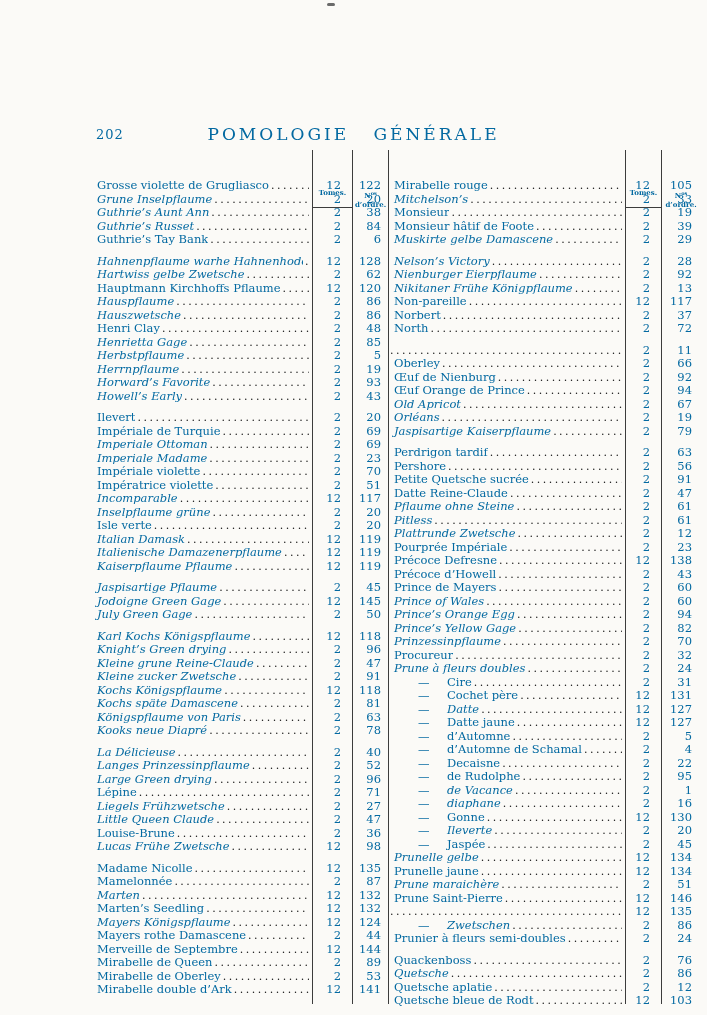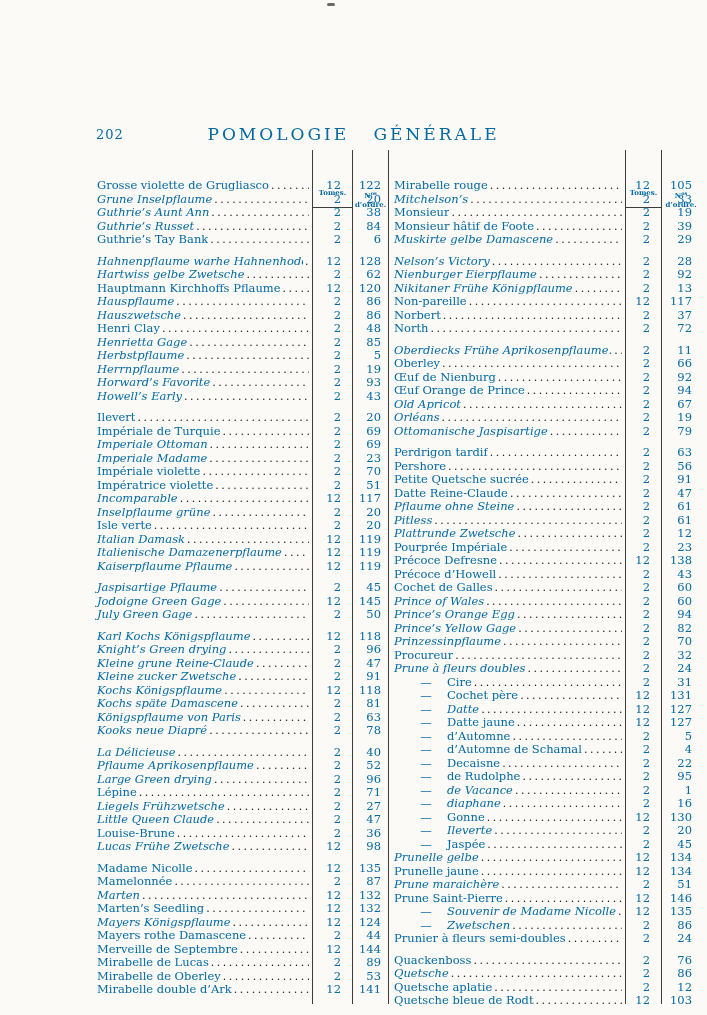--- a/index.html
+++ b/index.html
@@ -27,21 +27,21 @@
   .colhead { position:relative; height:29px; font-size:7px; font-weight:bold; line-height:8.5px; }
   .hd { position:absolute; top:3px; text-align:center;margin-top:36px; }
   .col-left  .hd-tomes { left:218px; width:39px; height:19px; border-bottom:1px solid #3c3c3c; }
   .col-left  .hd-ordre { left:258px; width:35px; }
   .col-right .hd-tomes { left:238px; width:35px; height:19px; border-bottom:1px solid #3c3c3c; }
   .col-right .hd-ordre { left:274px; width:38px; }
   sup { font-size:5px; vertical-align:super; }
   .group + .group { margin-top:8px; }
   .row { display:flex; height:13.5px; line-height:13.5px; font-size:11.5px; }
   .nm { white-space:nowrap; overflow:hidden; padding-left:2px; flex:0 1 auto; }
-  .col-right .nm { padding-left:6px;text-align:center; }
+  .col-right .nm { padding-left:6px; }
   .it { font-style:italic; }
   .dashg { display:inline-block; width:16px; margin-left:24px; margin-right:13px; font-style:normal; }
   .dots { flex:1 1 4px; overflow:hidden; white-space:nowrap; margin:0 3px 0 2px; }
   .dots::after { content:"......................................................................";
                  letter-spacing:2.5px; font-size:11px; color:#222; }
   .num { flex:0 0 auto; text-align:right; font-size:11.5px; }
   .col-left  .t { width:40px; padding-right:11px; }
   .col-left  .o { width:36px; padding-right:7px;  }
   .col-right .t { width:36px; padding-right:11px; }
   .col-right .o { width:39px; padding-right:8px;  }
@@ -312,21 +312,21 @@
             </div>
           </div>
           <div class="group">
             <div class="row">
               <span class="nm it">La Délicieuse</span>
               <span class="dots"></span>
               <span class="num t">2</span>
               <span class="num o">40</span>
             </div>
             <div class="row">
-              <span class="nm it">Pflaume Aprikosenpflaume</span>
+              <span class="nm it">Langes Prinzessinpflaume</span>
               <span class="dots"></span>
               <span class="num t">2</span>
               <span class="num o">52</span>
             </div>
             <div class="row">
               <span class="nm it">Large Green drying</span>
               <span class="dots"></span>
               <span class="num t">2</span>
               <span class="num o">96</span>
             </div>
@@ -398,21 +398,21 @@
               <span class="num t">2</span>
               <span class="num o">44</span>
             </div>
             <div class="row">
               <span class="nm">Merveille de Septembre</span>
               <span class="dots"></span>
               <span class="num t">12</span>
               <span class="num o">144</span>
             </div>
             <div class="row">
-              <span class="nm">Mirabelle de Lucas</span>
+              <span class="nm">Mirabelle de Queen</span>
               <span class="dots"></span>
               <span class="num t">2</span>
               <span class="num o">89</span>
             </div>
             <div class="row">
               <span class="nm">Mirabelle de Oberley</span>
               <span class="dots"></span>
               <span class="num t">2</span>
               <span class="num o">53</span>
             </div>
@@ -503,21 +503,20 @@
             </div>
             <div class="row">
               <span class="nm">North</span>
               <span class="dots"></span>
               <span class="num t">2</span>
               <span class="num o">72</span>
             </div>
           </div>
           <div class="group">
             <div class="row">
-              <span class="nm it">Oberdiecks Frühe Aprikosenpflaume.</span>
               <span class="dots"></span>
               <span class="num t">2</span>
               <span class="num o">11</span>
             </div>
             <div class="row">
               <span class="nm">Oberley</span>
               <span class="dots"></span>
               <span class="num t">2</span>
               <span class="num o">66</span>
             </div>
@@ -539,21 +538,21 @@
               <span class="num t">2</span>
               <span class="num o">67</span>
             </div>
             <div class="row">
               <span class="nm it">Orléans</span>
               <span class="dots"></span>
               <span class="num t">2</span>
               <span class="num o">19</span>
             </div>
             <div class="row">
-              <span class="nm it">Ottomanische Jaspisartige</span>
+              <span class="nm it">Jaspisartige Kaiserpflaume</span>
               <span class="dots"></span>
               <span class="num t">2</span>
               <span class="num o">79</span>
             </div>
           </div>
           <div class="group">
             <div class="row">
               <span class="nm">Perdrigon tardif</span>
               <span class="dots"></span>
               <span class="num t">2</span>
@@ -607,21 +606,21 @@
               <span class="num t">12</span>
               <span class="num o">138</span>
             </div>
             <div class="row">
               <span class="nm">Précoce d’Howell</span>
               <span class="dots"></span>
               <span class="num t">2</span>
               <span class="num o">43</span>
             </div>
             <div class="row">
-              <span class="nm">Cochet de Galles</span>
+              <span class="nm">Prince de Mayers</span>
               <span class="dots"></span>
               <span class="num t">2</span>
               <span class="num o">60</span>
             </div>
             <div class="row">
               <span class="nm it">Prince of Wales</span>
               <span class="dots"></span>
               <span class="num t">2</span>
               <span class="num o">60</span>
             </div>
@@ -751,21 +750,20 @@
               <span class="num t">2</span>
               <span class="num o">51</span>
             </div>
             <div class="row">
               <span class="nm">Prune Saint-Pierre</span>
               <span class="dots"></span>
               <span class="num t">12</span>
               <span class="num o">146</span>
             </div>
             <div class="row">
-              <span class="nm it"><span class="dashg">—</span>Souvenir de Madame Nicolle</span>
               <span class="dots"></span>
               <span class="num t">12</span>
               <span class="num o">135</span>
             </div>
             <div class="row">
               <span class="nm it"><span class="dashg">—</span>Zwetschen</span>
               <span class="dots"></span>
               <span class="num t">2</span>
               <span class="num o">86</span>
             </div>

